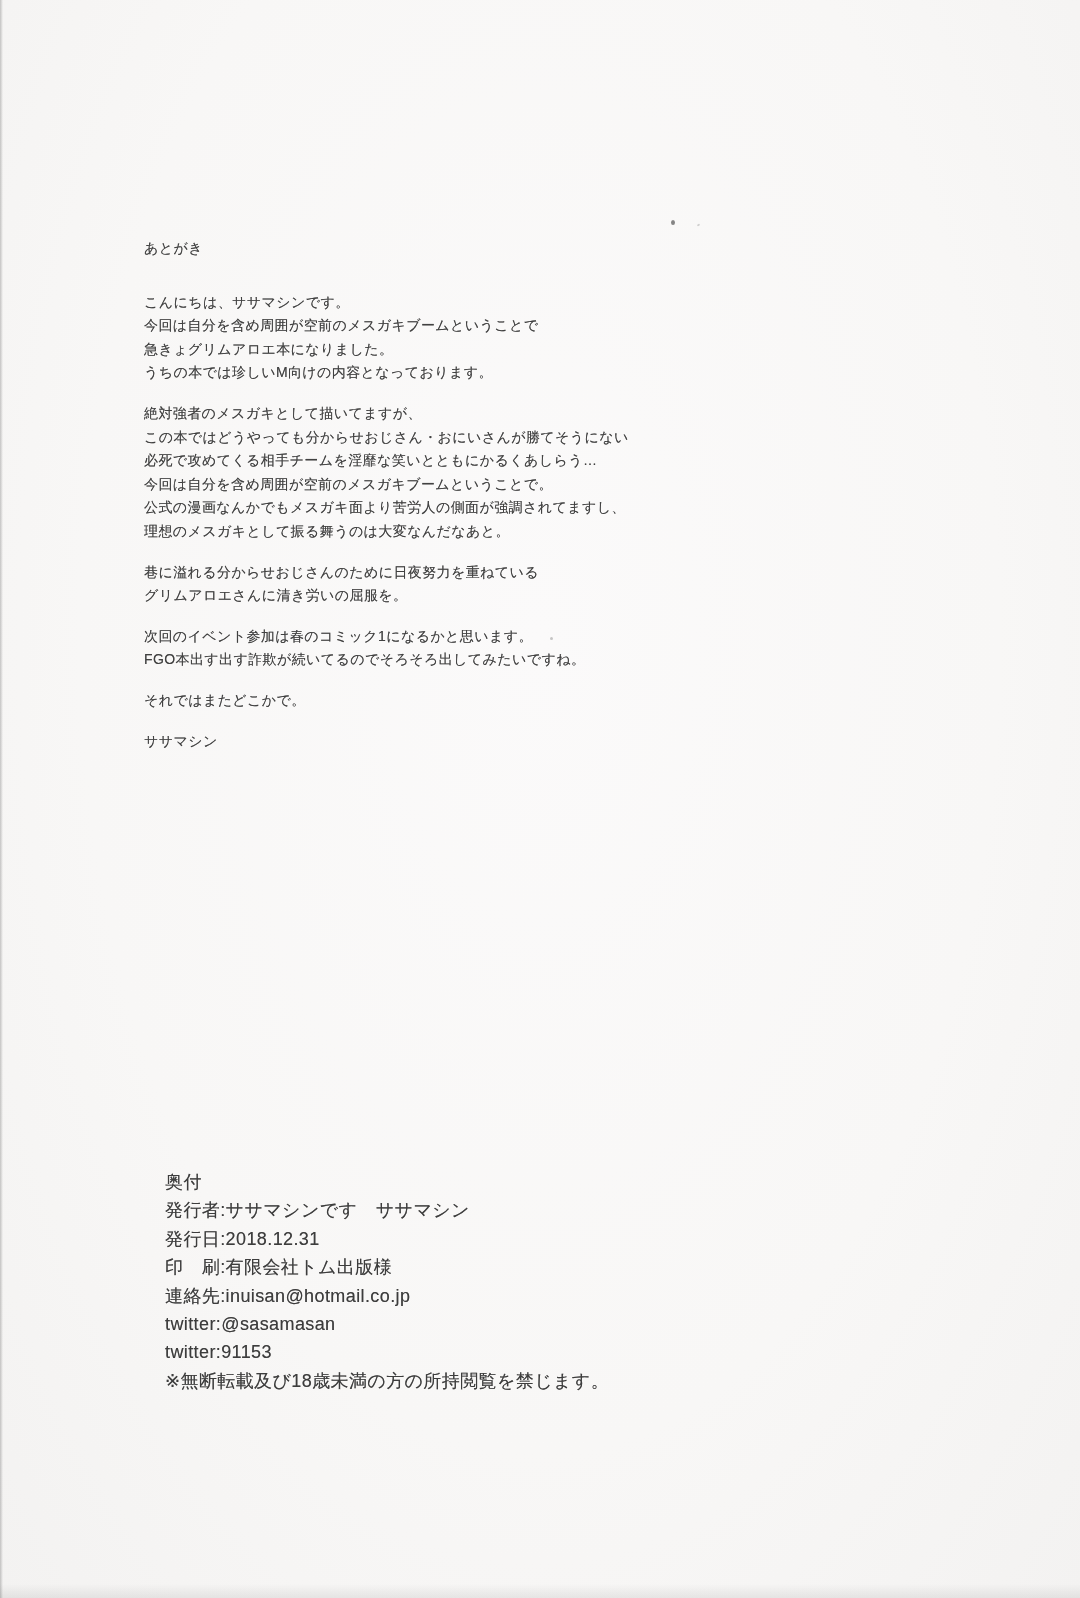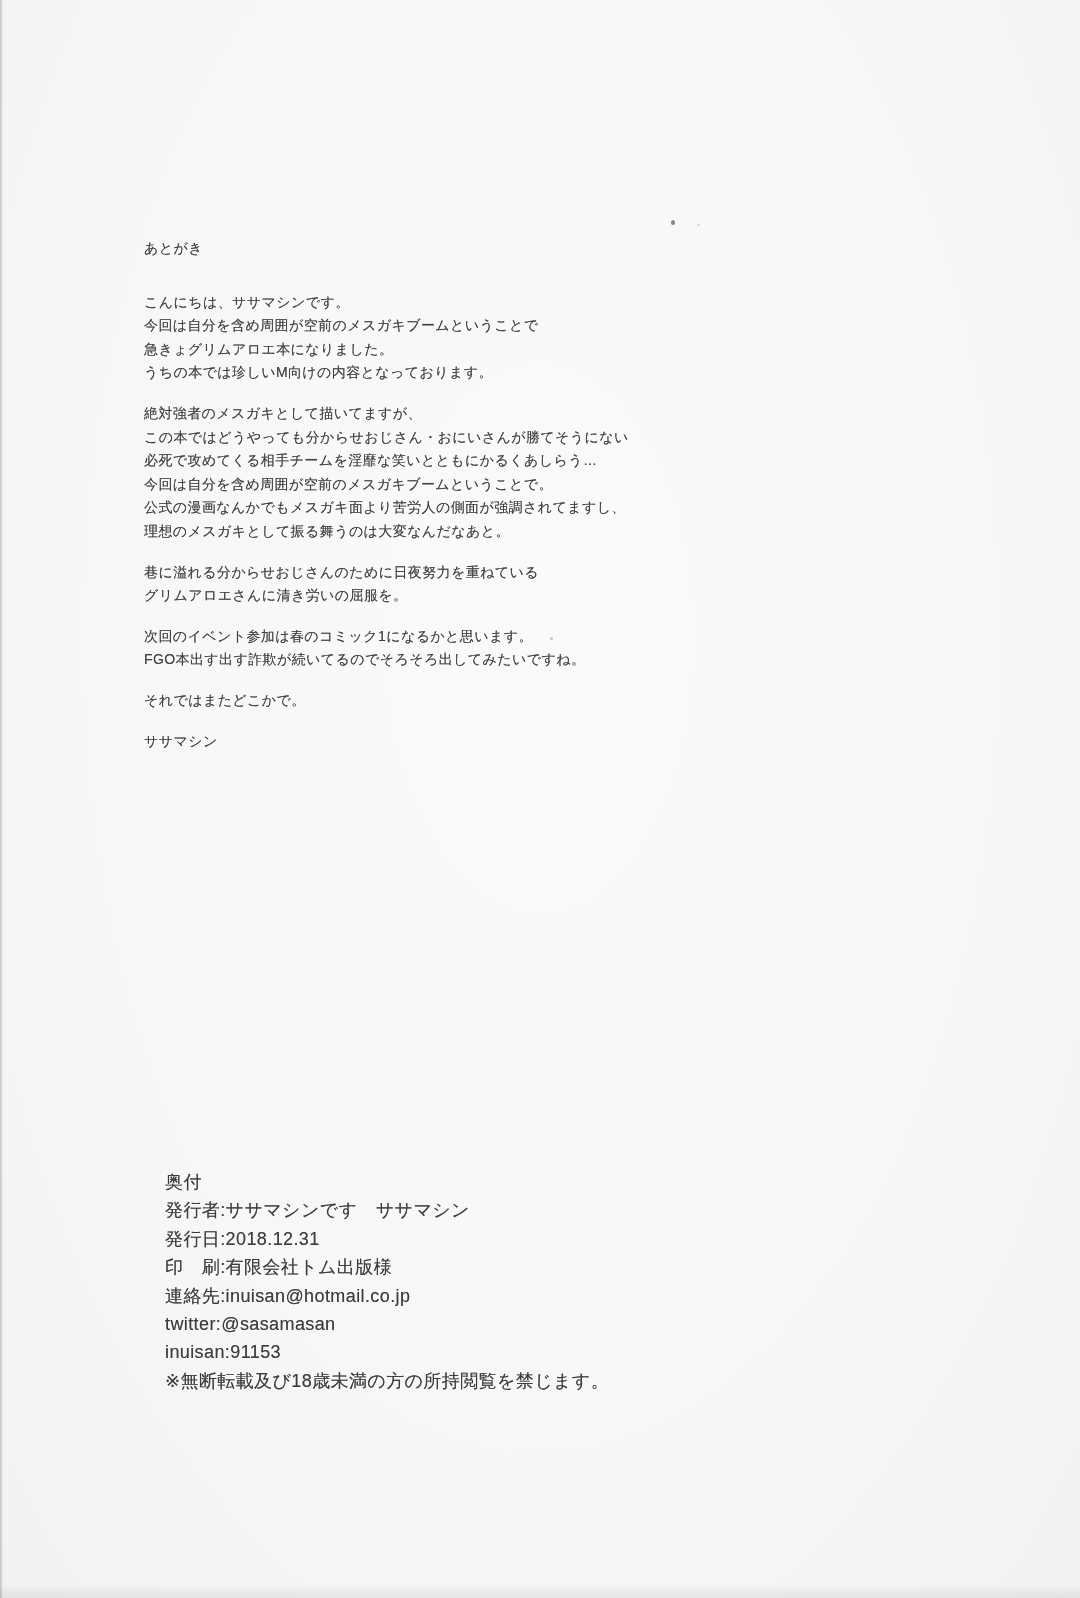--- a/index.html
+++ b/index.html
@@ -110,17 +110,17 @@
     </div>
   </div>
 
   <div class="colophon">
     <div class="line">奥付</div>
     <div class="line">発行者:ササマシンです　ササマシン</div>
     <div class="line">発行日:2018.12.31</div>
     <div class="line">印　刷:有限会社トム出版様</div>
     <div class="line">連絡先:inuisan@hotmail.co.jp</div>
     <div class="line">twitter:@sasamasan</div>
-    <div class="line">inuisan:91153</div>
+    <div class="line">twitter:91153</div>
     <div class="line">※無断転載及び18歳未満の方の所持閲覧を禁じます。</div>
   </div>
 
 </div>
 
 </body></html>

